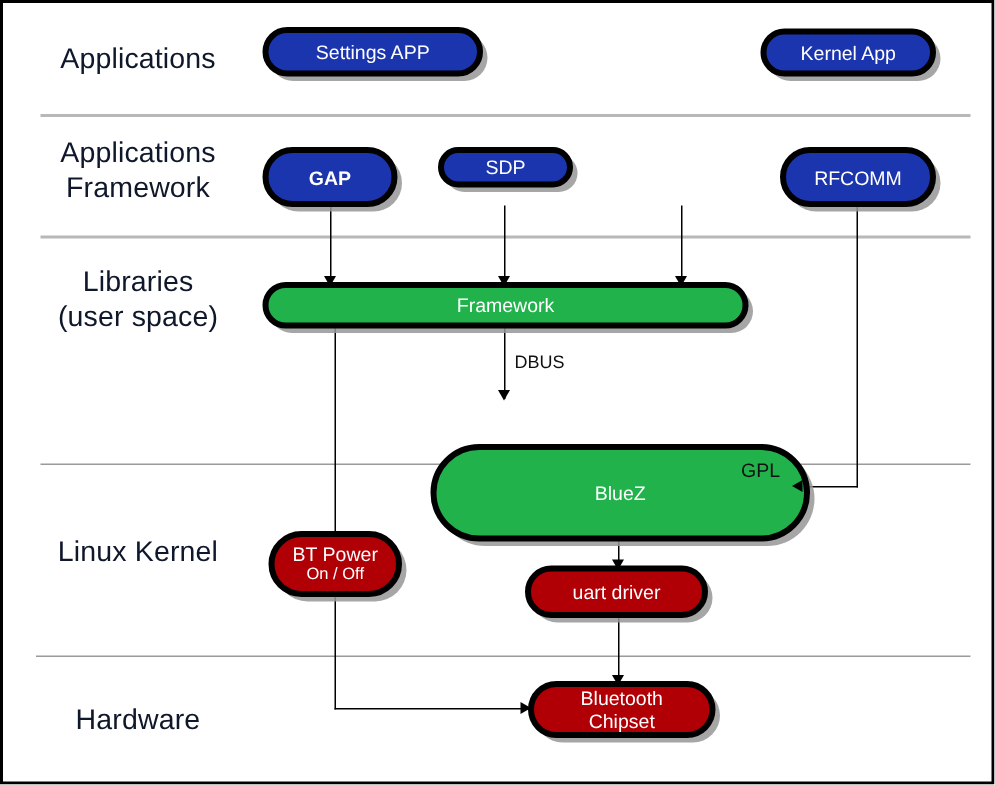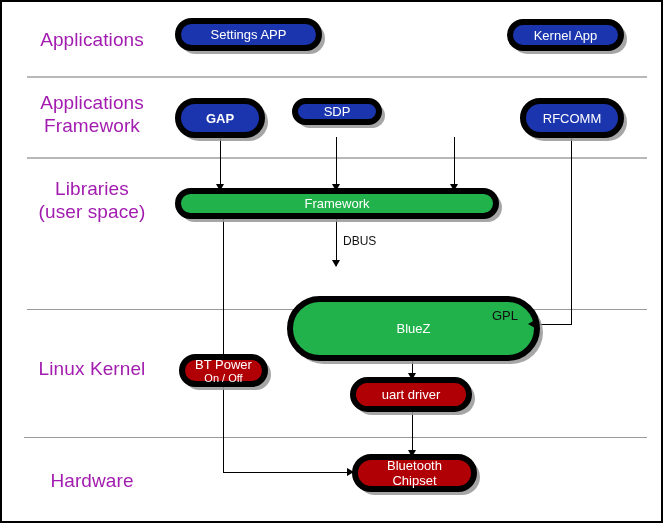--- a/index.html
+++ b/index.html
@@ -24,38 +24,38 @@
     height: 0;
     border-top: 2px solid #b8b8b8;
   }
   .divider.thin {
     border-top: 1px solid #9a9a9a;
   }
 
   
   .layer-label {
     position: absolute;
-    color: #a21caf;
+    color: #0f172a;
     font-size: 19px;
     line-height: 23px;
     text-align: center;
     white-space: pre-line;
     letter-spacing: 0.1px;
   }
 
   
   .node {
     position: absolute;
     box-sizing: border-box;
     display: flex;
     flex-direction: column;
     align-items: center;
     justify-content: center;
     color: #ffffff;
-    border: 6px solid #000000;
+    border: 4px solid #000000;
     border-radius: 999px;
     box-shadow: 4px 4px 0 -1px rgba(150,150,150,0.85);
     text-align: center;
     z-index: 3;
   }
   .node .t1 { font-size: 13px; line-height: 15px; }
   .node .t2 { font-size: 11px; line-height: 13px; }
   .node.blue  { background: #1a35ad; }
   .node.green { background: #22b24c; }
   .node.red   { background: #b00006; }
@@ -184,21 +184,21 @@
 
   <div class="node green" style="left:173px; top:186px; width:324px; height:31px;">
     <span class="t1">Framework</span>
   </div>
 
   <div class="node green" style="left:285px; top:262px; width:253px; height:65px;margin-top:32px;">
     <span class="corner-tag">GPL</span>
     <span class="t1">BlueZ</span>
   </div>
 
-  <div class="node red" style="left:177px; top:352px; width:89px; height:33px;">
+  <div class="node red" style="left:177px; top:352px; width:89px; height:44px;">
     <span class="t1">BT Power</span>
     <span class="t2">On / Off</span>
   </div>
 
   <div class="node red" style="left:348px; top:375px; width:122px; height:35px;">
     <span class="t1">uart driver</span>
   </div>
 
   <div class="node red" style="left:350px; top:452px; width:125px; height:38px;">
     <span class="t1">Bluetooth</span>

